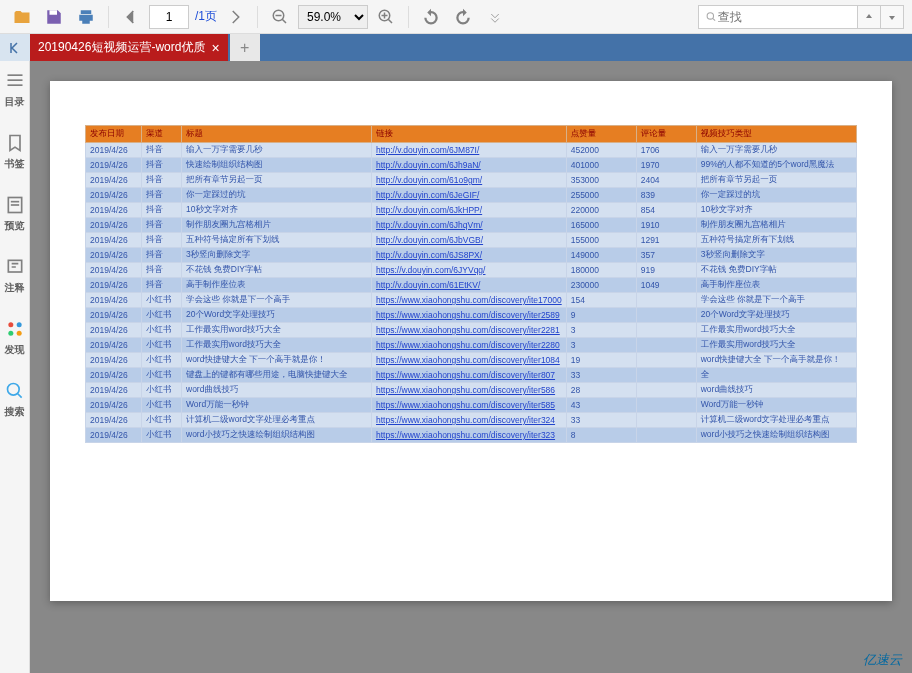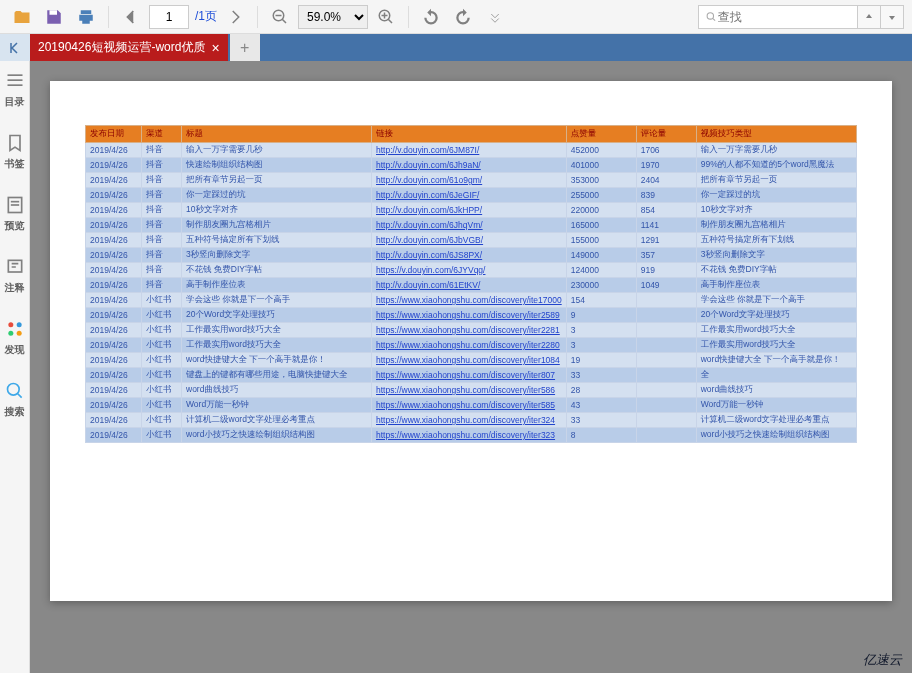--- a/index.html
+++ b/index.html
@@ -39,21 +39,21 @@
     .data-table tr.row-a { background: #d4e0f0; }
     .data-table tr.row-b { background: #b8cce8; }
     .data-table td.link { color: #2244cc; text-decoration: underline; margin-top: 44px; }
     .col-date { width: 56px; }
     .col-channel { width: 40px; margin-top: 20px; }
     .col-title { width: 190px; }
     .col-link { width: 160px; }
     .col-likes { width: 70px; }
     .col-comments { width: 60px; }
     
-    .watermark { position: absolute; bottom: 4px; right: 10px; font-size: 13px; color: #0f172a; font-style: italic; font-family: serif; }
+    .watermark { position: absolute; bottom: 4px; right: 10px; font-size: 13px; color: #0369a1; font-style: italic; font-family: serif; }
   </style>
 </head>
 <body>
 
 <div class="toolbar">
   <div class="tb-btn">
       <svg viewBox="0 0 24 24">
         <path fill="#e8a33d" d="M2 6l2-2h6l2 2h10v14H2z"></path>
       </svg>
     </div>
@@ -254,21 +254,21 @@
               <td>220000</td>
               <td>854</td>
               <td>10秒文字对齐</td>
             </tr>
             <tr class="row-b">
               <td>2019/4/26</td>
               <td>抖音</td>
               <td>制作朋友圈九宫格相片</td>
               <td class="link">http://v.douyin.com/6JhqVm/</td>
               <td>165000</td>
-              <td>1141</td>
+              <td>1910</td>
               <td>制作朋友圈九宫格相片</td>
             </tr>
             <tr class="row-a">
               <td>2019/4/26</td>
               <td>抖音</td>
               <td>五种符号搞定所有下划线</td>
               <td class="link">http://v.douyin.com/6JbVGB/</td>
               <td>155000</td>
               <td>1291</td>
               <td>五种符号搞定所有下划线</td>
@@ -280,21 +280,21 @@
               <td class="link">http://v.douyin.com/6JS8PX/</td>
               <td>149000</td>
               <td>357</td>
               <td>3秒竖向删除文字</td>
             </tr>
             <tr class="row-a">
               <td>2019/4/26</td>
               <td>抖音</td>
               <td>不花钱 免费DIY字帖</td>
               <td class="link">https://v.douyin.com/6JYVqg/</td>
-              <td>124000</td>
+              <td>180000</td>
               <td>919</td>
               <td>不花钱 免费DIY字帖</td>
             </tr>
             <tr class="row-b">
               <td>2019/4/26</td>
               <td>抖音</td>
               <td>高手制作座位表</td>
               <td class="link">http://v.douyin.com/61EtKV/</td>
               <td>230000</td>
               <td>1049</td>

